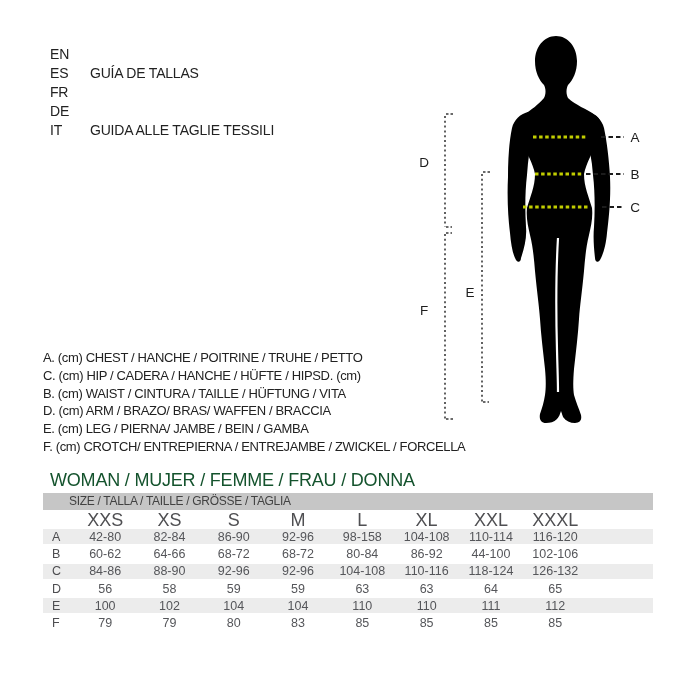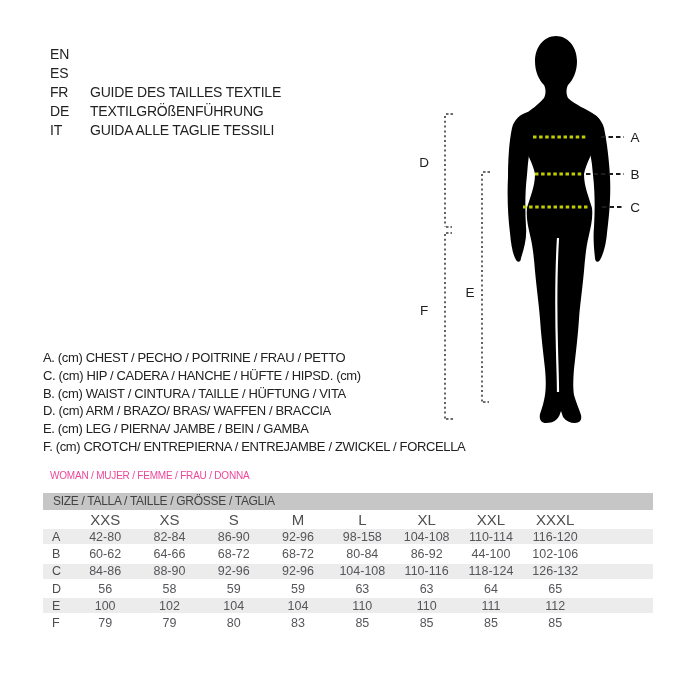--- a/index.html
+++ b/index.html
@@ -18,53 +18,52 @@
   .accent-dash{stroke:var(--accent-dash,#c1cd00);stroke-width:3;stroke-dasharray:3.5 2.6;fill:none;}
   .dark-dash{stroke:var(--dark-dash,#1c1c1c);stroke-width:2;stroke-dasharray:4.5 3;fill:none;}
   .dot-line{stroke:#3a3a3a;stroke-width:1.6;stroke-dasharray:2 2.8;fill:none;}
   .tick{stroke:#3a3a3a;stroke-width:1.4;stroke-dasharray:2.5 2;fill:none;}
   .fig-label{font-size:13.5px;fill:#1d1d1d;text-anchor:middle;}
   .gap{stroke:#fff;fill:none;}
   
   .legend{position:absolute;left:43px;top:349px;}
   .legend-line{line-height:17.8px;font-size:13px;letter-spacing:-0.35px;color:#222;white-space:nowrap;}
   
-  .gender-line{position:absolute;left:50px;top:470px;font-size:10px;letter-spacing:-0.2px;color:#ec4899;}
+  .gender-line{position:absolute;left:50px;top:470px;font-size:18px;letter-spacing:-0.2px;color:#14532d;}
   
   .size-table{position:absolute;left:43px;top:493px;width:610px;}
   .table-header{
     height:17px;line-height:17px;background:var(--header-band,#c6c6c6);
-    font-size:12px;letter-spacing:-0.3px;color:#424242;padding-left:10px;box-sizing:border-box;
+    font-size:12px;letter-spacing:-0.3px;color:#424242;padding-left:26px;box-sizing:border-box;
   }
   .trow{display:grid;grid-template-columns:30px repeat(8,64.3px) 1fr;align-items:center;}
-  .thead{height:19px;font-size:15px;color:#4f4f52;}
+  .thead{height:19px;font-size:18px;color:#4f4f52;}
   .tdata{height:17.3px;font-size:12.5px;color:#55565a;box-sizing:border-box;border-bottom:2px solid #fff;}
   .tdata.shade{background:var(--row-band,#ececec);}
   .row-label{padding-left:9px;color:#4d4d50;}
   .cell{text-align:center;}
 </style>
 </head>
 <body>
 
 <div class="canvas" style="--page-bg: #ffffff; --silhouette: #000000; --accent-dash: #c1cd00; --dark-dash: #1c1c1c; --header-band: #c6c6c6; --row-band: #ececec;">
 
   <div class="lang-block" id="langBlock">
       <div class="lang-row">
         <span class="code">EN</span>
       </div>
       <div class="lang-row">
         <span class="code">ES</span>
+        <span>GUÍA DE TALLAS</span>
       </div>
       <div class="lang-row">
         <span class="code">FR</span>
-        <span>GUIDE DES TAILLES TEXTILE</span>
       </div>
       <div class="lang-row">
         <span class="code">DE</span>
-        <span>TEXTILGRÖßENFÜHRUNG</span>
       </div>
       <div class="lang-row">
         <span class="code">IT</span>
         <span>GUIDA ALLE TAGLIE TESSILI</span>
       </div>
     </div>
 
   <svg class="figure-svg" width="310" height="410" viewBox="0 0 310 410">
 
     <path class="silhouette" d="
@@ -151,21 +150,21 @@
 
     <text class="fig-label" x="245" y="122">A</text>
     <text class="fig-label" x="245" y="159">B</text>
     <text class="fig-label" x="245" y="192">C</text>
     <text class="fig-label" x="34" y="147">D</text>
     <text class="fig-label" x="80" y="277">E</text>
     <text class="fig-label" x="34" y="295">F</text>
   </svg>
 
   <div class="legend" id="legendBlock">
-      <div class="legend-line">A. (cm) CHEST / PECHO / POITRINE / FRAU / PETTO</div>
+      <div class="legend-line">A. (cm) CHEST / HANCHE / POITRINE / TRUHE / PETTO</div>
       <div class="legend-line">C. (cm) HIP / CADERA / HANCHE / HÜFTE / HIPSD. (cm)</div>
       <div class="legend-line">B. (cm) WAIST / CINTURA / TAILLE / HÜFTUNG / VITA</div>
       <div class="legend-line">D. (cm) ARM / BRAZO/ BRAS/ WAFFEN / BRACCIA</div>
       <div class="legend-line">E. (cm) LEG / PIERNA/ JAMBE / BEIN / GAMBA</div>
       <div class="legend-line">F. (cm) CROTCH/ ENTREPIERNA / ENTREJAMBE / ZWICKEL / FORCELLA</div>
     </div>
 
   <div class="gender-line">WOMAN / MUJER / FEMME / FRAU / DONNA</div>
 
   <div class="size-table">

